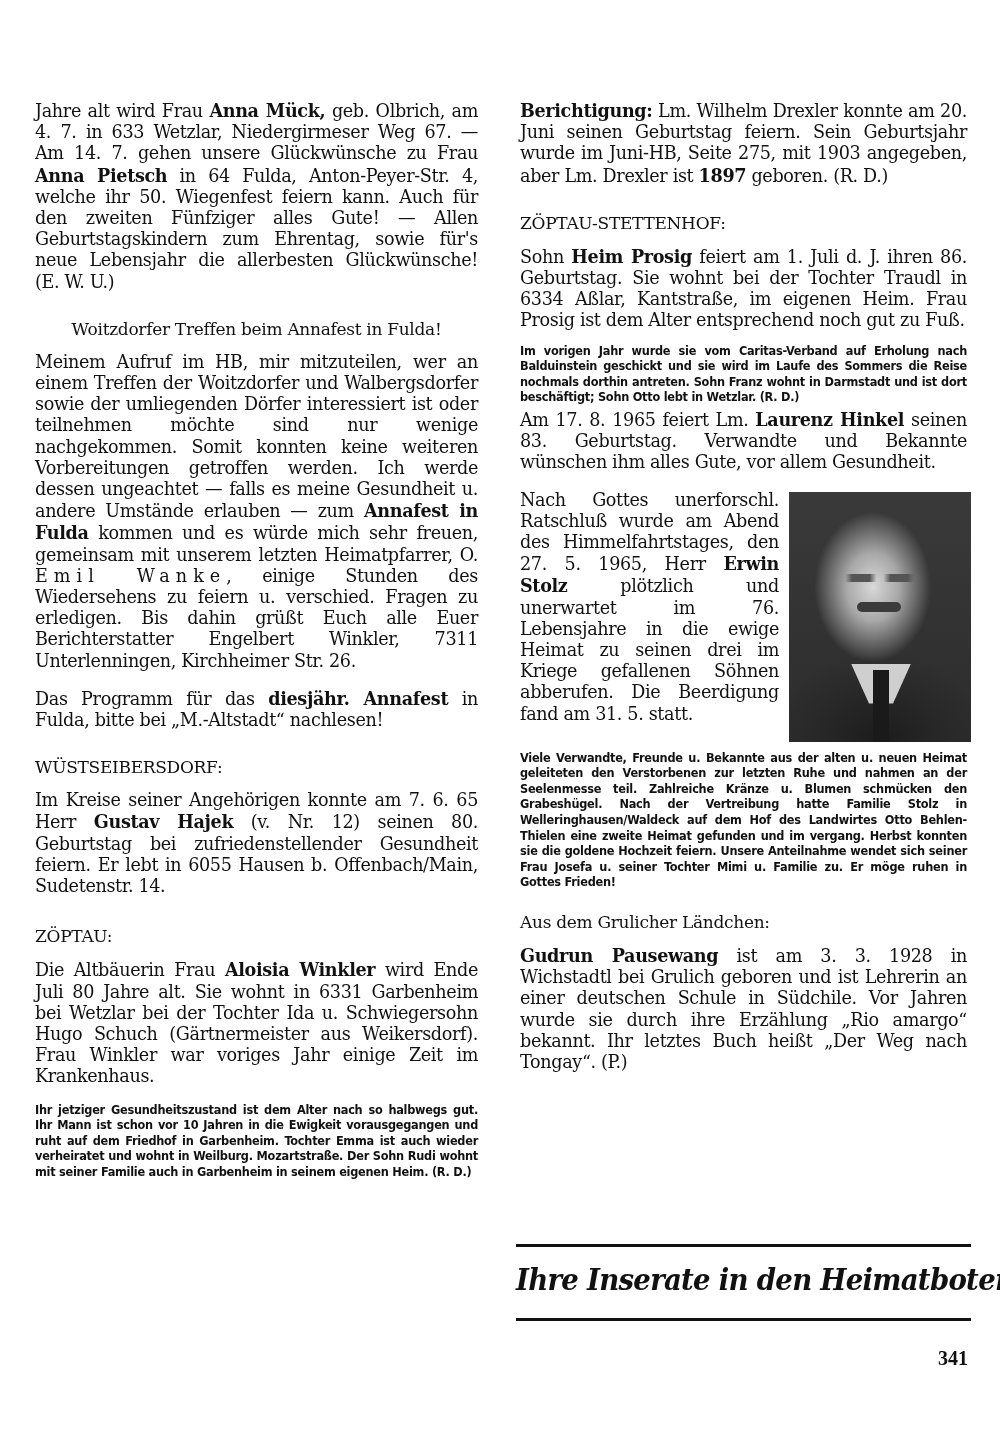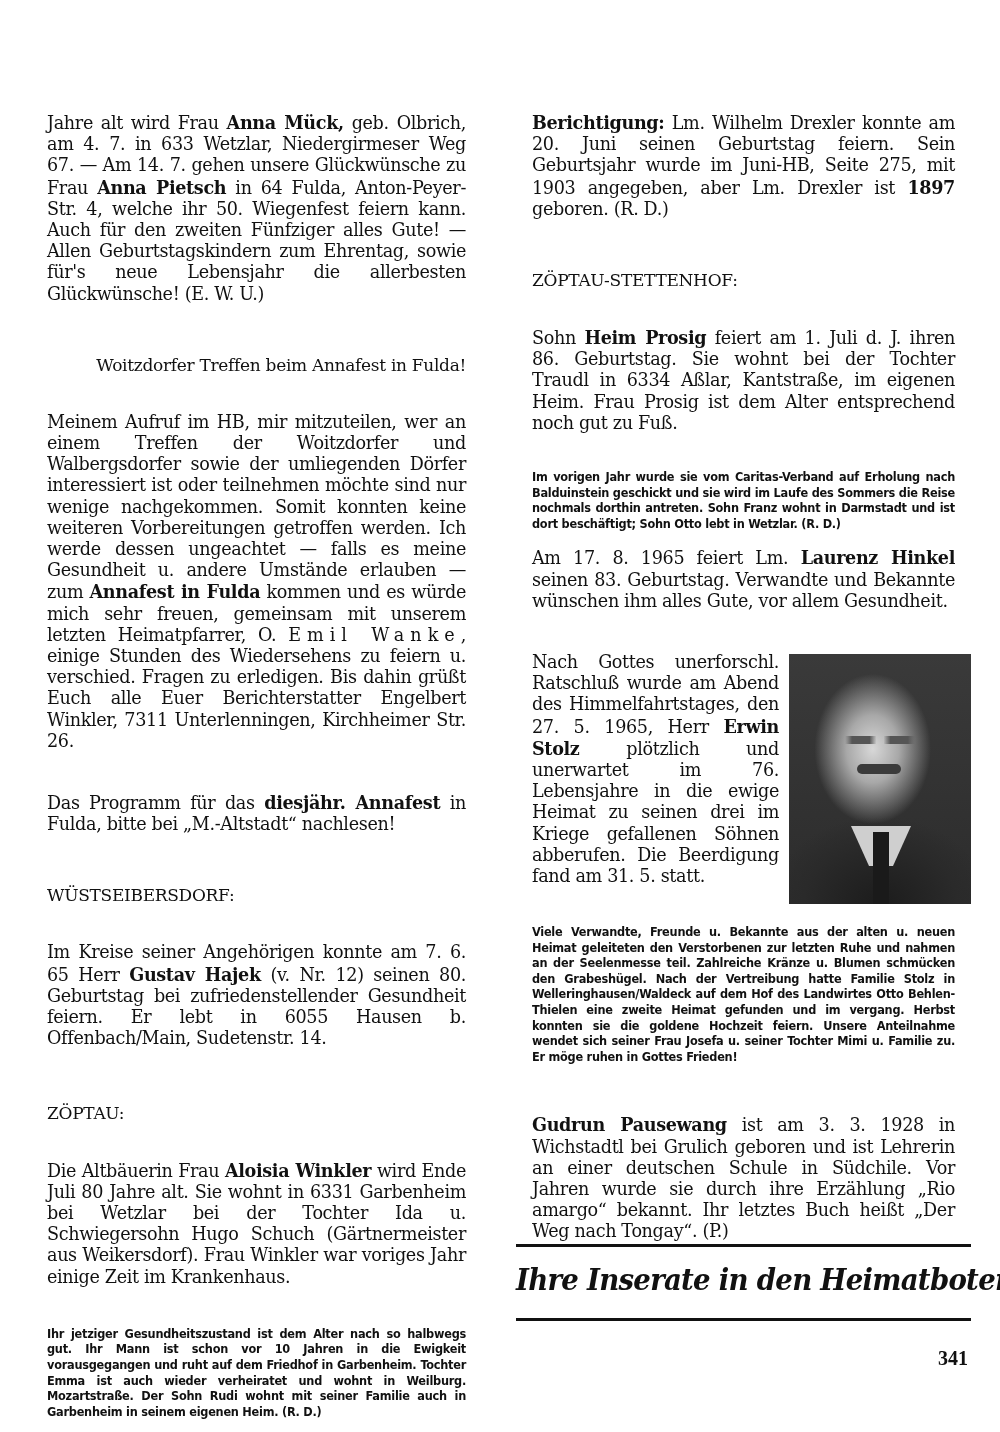--- a/index.html
+++ b/index.html
@@ -1,20 +1,20 @@
 <!DOCTYPE html>
 <html><head>
   <meta charset="utf-8">
   <style>
     html, body { margin: 0; padding: 0; background: #ffffff; }
     body { width: 1000px; height: 1432px; position: relative; overflow: hidden; color: #111; }
     .col { position: absolute; top: 96px; }
     .col-left { left: 31px; width: 451px; }
     .col-right { left: 516px; width: 455px; }
-    p { margin: 16px; text-align: justify; }
+    p { margin: 4px; text-align: justify; }
     .big { font-family: "DejaVu Serif", serif; font-size: 17.6px; line-height: 21.2px; letter-spacing: -0.35px; }
     .small { font-family: "DejaVu Sans Condensed", "DejaVu Sans", sans-serif; font-size: 12.6px; line-height: 15.6px; font-weight: bold; letter-spacing: -0.25px; font-stretch: condensed; }
     .head { font-family: "DejaVu Serif", serif; font-weight: normal; font-size: 17px; line-height: 21px; letter-spacing: -0.3px; }
     b { font-weight: bold; }
     .spaced { letter-spacing: 6px; }
     .gap-s { height: 8px; }
     .gap-m { height: 14px; }
     .gap-l { height: 18px; }
     .photo-wrap { position: relative; }
     .photo {
@@ -34,21 +34,21 @@
       font-family: "DejaVu Serif", serif; font-style: italic; font-weight: bold; font-size: 30px; letter-spacing: -0.8px; white-space: nowrap; transform: scaleX(0.92); transform-origin: left; }
     .pagenum { position: absolute; left: 938px; top: 1347px; font-family: "Liberation Serif", serif; font-weight: bold; font-size: 20px; }
   </style>
 </head>
 <body>
 
 <div class="col col-left">
   <p class="big"><span>Jahre alt wird Frau </span><b>Anna Mück,</b><span> geb. Olbrich, am 4. 7. in 633 Wetzlar, Niedergirmeser Weg 67. — Am 14. 7. gehen unsere Glückwünsche zu Frau </span><b>Anna Pietsch</b><span> in 64 Fulda, Anton-Peyer-Str. 4, welche ihr 50. Wiegenfest feiern kann. Auch für den zweiten Fünfziger alles Gute! — Allen Geburtstagskindern zum Ehrentag, sowie für's neue Lebensjahr die allerbesten Glückwünsche! (E. W. U.)</span></p>
 
   <div class="gap-l"></div>
-  <p class="head" style="text-align:right;">Woitzdorfer Treffen beim Annafest in Fulda!</p>
+  <p class="head" style="text-align:center;">Woitzdorfer Treffen beim Annafest in Fulda!</p>
   <div style="height:4px"></div>
   <p class="big"><span>Meinem Aufruf im HB, mir mitzuteilen, wer an einem Treffen der Woitzdorfer und Walbergsdorfer sowie der umliegenden Dörfer interessiert ist oder teilnehmen möchte sind nur wenige nachgekommen. Somit konnten keine weiteren Vorbereitungen getroffen werden. Ich werde dessen ungeachtet — falls es meine Gesundheit u. andere Umstände erlauben — zum </span><b>Annafest in Fulda</b><span> kommen und es würde mich sehr freuen, gemeinsam mit unserem letzten Heimatpfarrer, O. </span><span class="spaced">Emil Wanke</span><span>, einige Stunden des Wiedersehens zu feiern u. verschied. Fragen zu erledigen. Bis dahin grüßt Euch alle Euer Berichterstatter Engelbert Winkler, 7311 Unterlenningen, Kirchheimer Str. 26.</span></p>
   <div class="gap-s"></div>
   <p class="big"><span>Das Programm für das </span><b>diesjähr. Annafest</b><span> in Fulda, bitte bei „M.-Altstadt“ nachlesen!</span></p>
 
   <div class="gap-l"></div>
   <p class="head">WÜSTSEIBERSDORF:</p>
   <div style="height:4px"></div>
   <p class="big"><span>Im Kreise seiner Angehörigen konnte am 7. 6. 65 Herr </span><b>Gustav Hajek</b><span> (v. Nr. 12) seinen 80. Geburtstag bei zufriedenstellender Gesundheit feiern. Er lebt in 6055 Hausen b. Offenbach/Main, Sudetenstr. 14.</span></p>
   <div style="height:3px"></div>
@@ -80,20 +80,21 @@
       <div class="mustache"></div>
       <div class="collar"></div>
       <div class="tie"></div>
     </div>
     <p class="big"><span>Nach Gottes unerforschl. Ratschluß wurde am Abend des Himmelfahrtstages, den 27. 5. 1965, Herr </span><b>Erwin Stolz</b><span> plötzlich und unerwartet im 76. Lebensjahre in die ewige Heimat zu seinen drei im Kriege gefallenen Söhnen abberufen. Die Beerdigung fand am 31. 5. statt.</span></p>
     <div style="clear:both"></div>
   </div>
   <p class="small">Viele Verwandte, Freunde u. Bekannte aus der alten u. neuen Heimat geleiteten den Verstorbenen zur letzten Ruhe und nahmen an der Seelenmesse teil. Zahlreiche Kränze u. Blumen schmücken den Grabeshügel. Nach der Vertreibung hatte Familie Stolz in Welleringhausen/Waldeck auf dem Hof des Landwirtes Otto Behlen-Thielen eine zweite Heimat gefunden und im vergang. Herbst konnten sie die goldene Hochzeit feiern. Unsere Anteilnahme wendet sich seiner Frau Josefa u. seiner Tochter Mimi u. Familie zu. Er möge ruhen in Gottes Frieden!</p>
 
   <div class="gap-m"></div>
+  <p class="head">Aus dem Grulicher Ländchen:</p>
   <div style="height:4px"></div>
   <p class="big"><b>Gudrun Pausewang</b><span> ist am 3. 3. 1928 in Wichstadtl bei Grulich geboren und ist Lehrerin an einer deutschen Schule in Südchile. Vor Jahren wurde sie durch ihre Erzählung „Rio amargo“ bekannt. Ihr letztes Buch heißt „Der Weg nach Tongay“. (P.)</span></p>
 </div>
 
 <div class="rule" style="top:1244px;"></div>
 <div class="slogan">Ihre Inserate in den Heimatboten</div>
 <div class="rule" style="top:1318px;"></div>
 
 <div class="pagenum">341</div>
 

